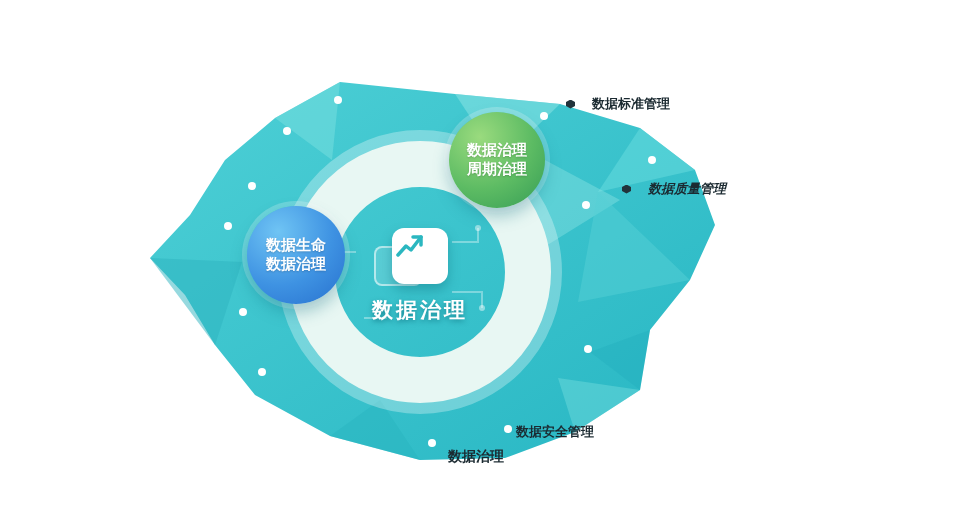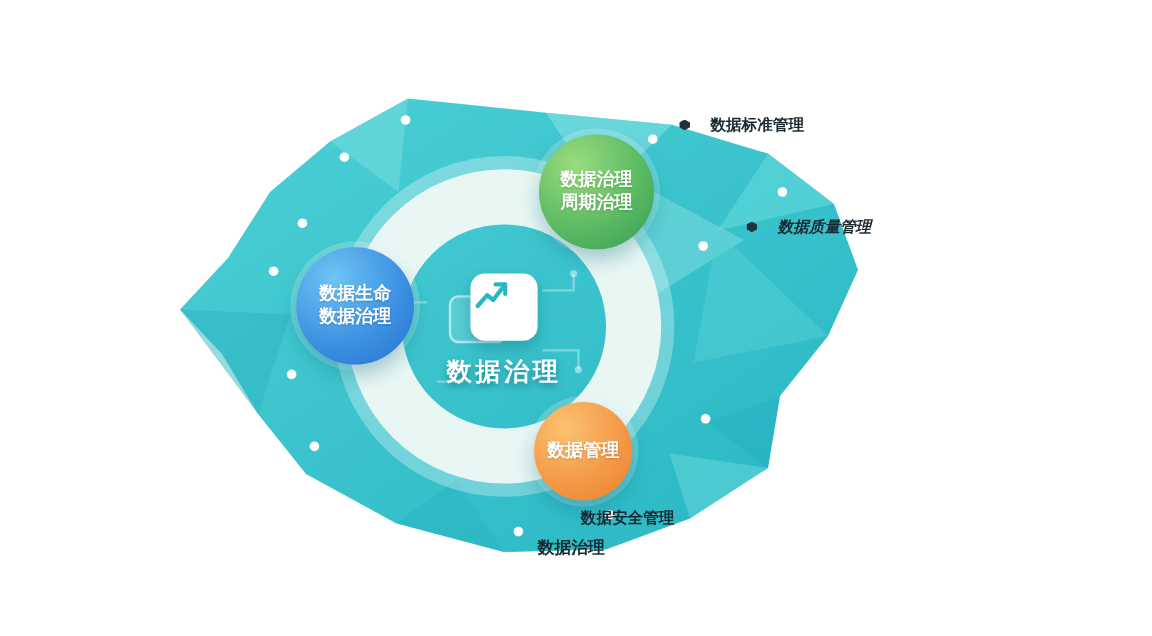--- a/index.html
+++ b/index.html
@@ -51,21 +51,21 @@
   .p-label{
     position:absolute;display:flex;align-items:center;gap:17px;
     font-size:13px;font-weight:bold;color:#1B2A31;white-space:nowrap;
   }
   .p-label .marker{
     width:9px;height:9px;background:#22333b;display:inline-block;
     clip-path:polygon(50% 0,100% 28%,100% 72%,50% 100%,0 72%,0 28%);
   }
   .p-label-1{left:566px;top:95px;}
   .p-label-2{left:622px;top:180px;font-style:italic;}
-  .p-label-3{left:484px;top:423px;}
+  .p-label-3{left:516px;top:423px;}
   .p-label-4{left:448px;top:448px;font-size:14px;}
 </style>
 </head>
 <body>
 
 <div class="stage">
 
   <svg width="960" height="530" viewBox="0 0 960 530">
     <defs>
       <linearGradient id="tealg" x1="0" y1="0" x2="1" y2="1">
@@ -130,24 +130,20 @@
   <div class="node node-green">
     <span>数据治理</span>
     <span>周期治理</span>
   </div>
 
   <div class="node node-blue">
     <span>数据生命</span>
     <span>数据治理</span>
   </div>
 
-  <div class="node node-orange">
-    <span>数据管理</span>
-    <span></span>
-  </div>
 
   <div class="p-label p-label-1">
     <span class="marker"></span>
     <span>数据标准管理</span>
   </div>
   <div class="p-label p-label-2">
     <span class="marker"></span>
     <span>数据质量管理</span>
   </div>
   <div class="p-label p-label-3">

